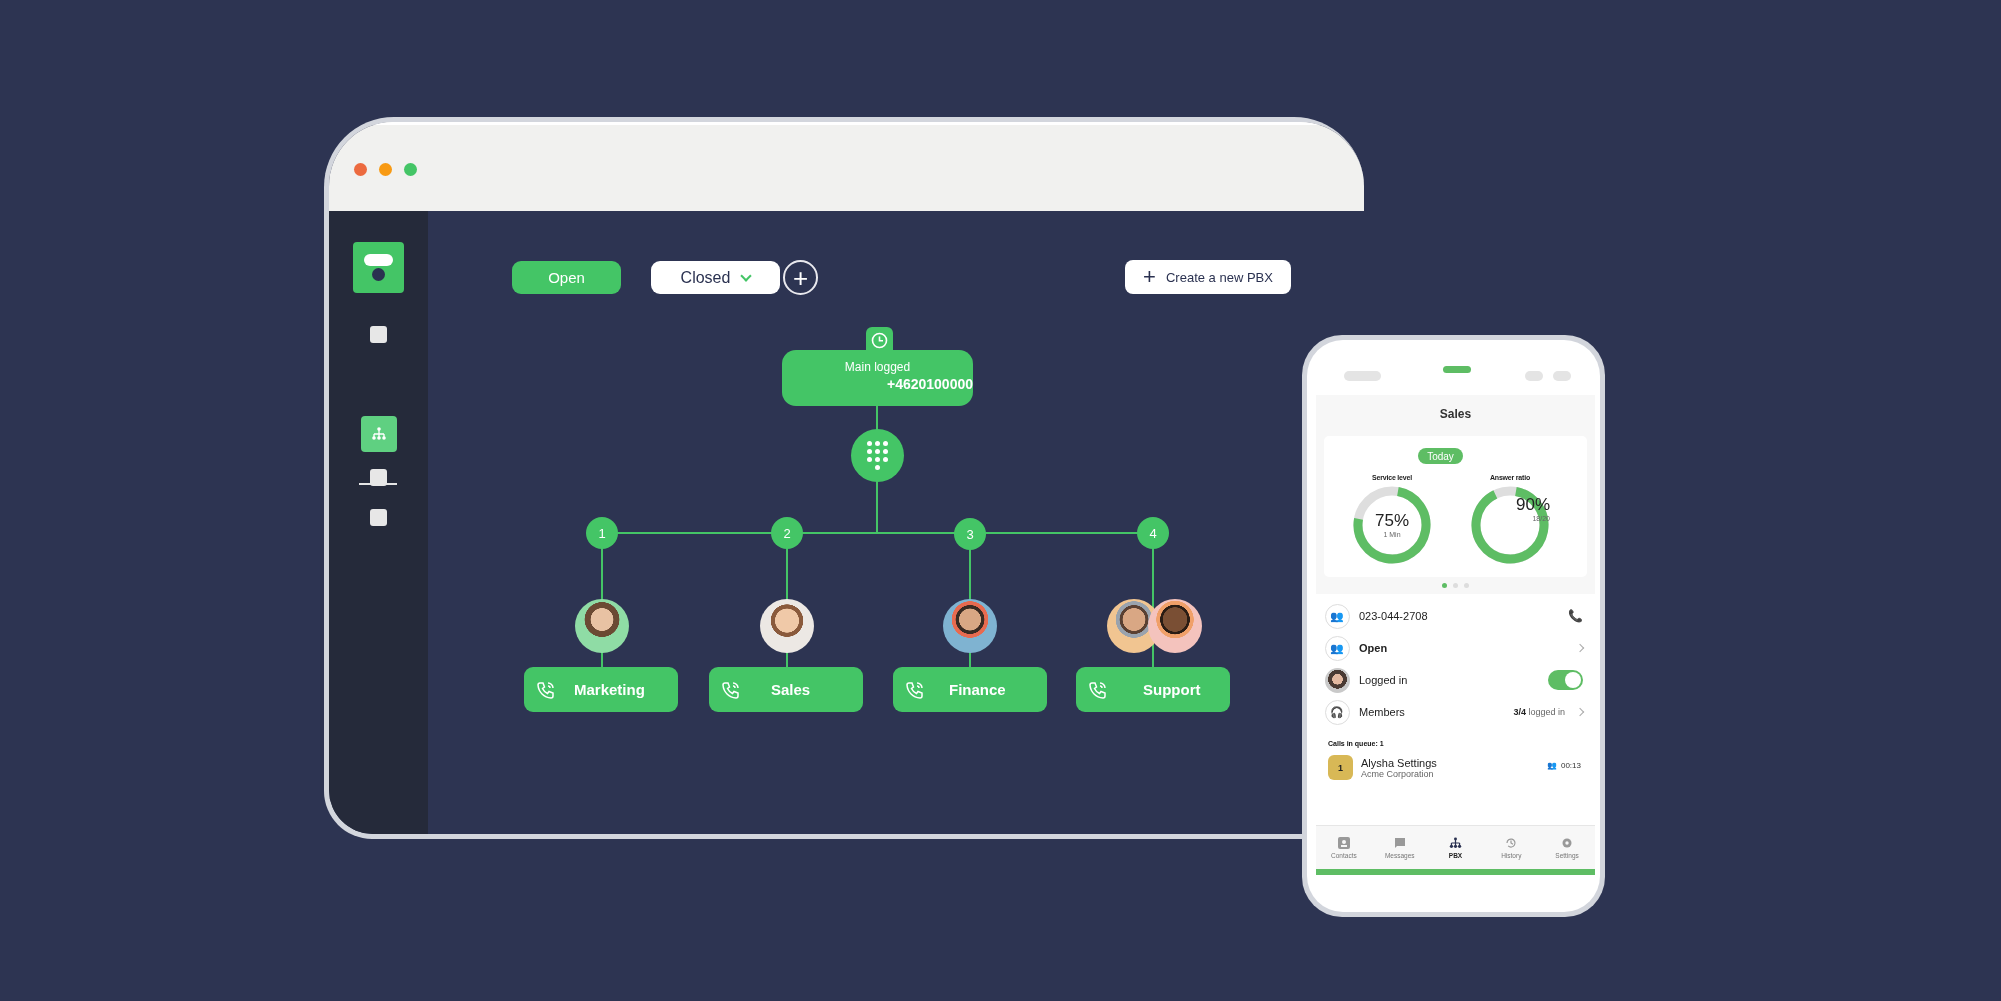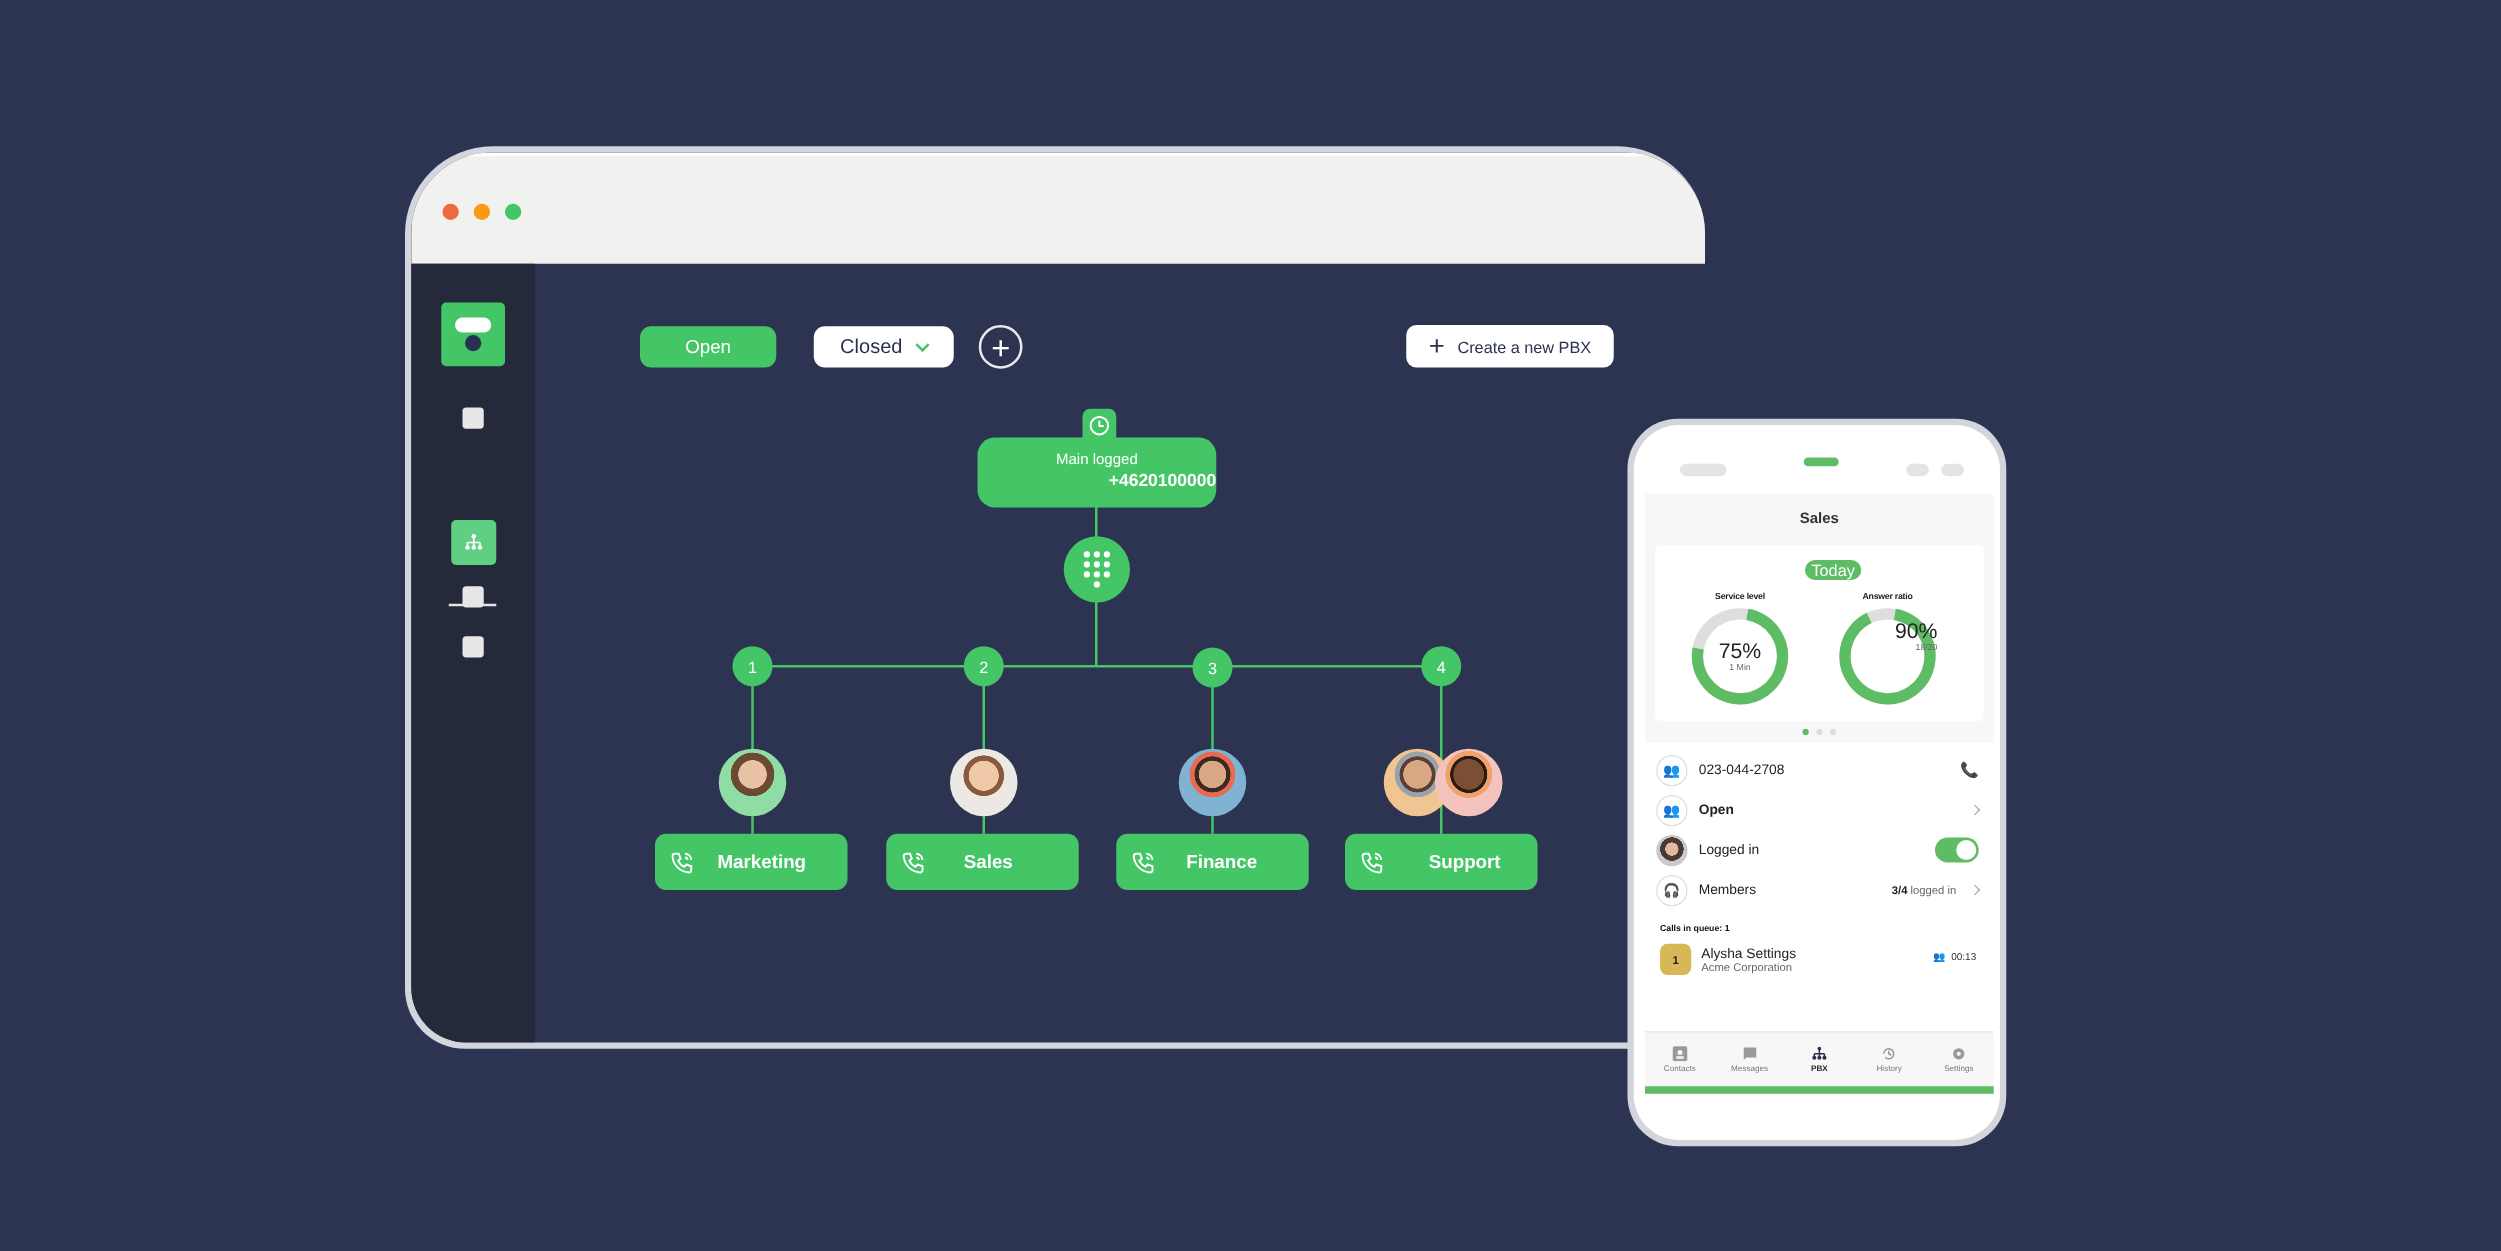--- a/index.html
+++ b/index.html
@@ -17,21 +17,21 @@
   .sidebar { position: absolute; left: 0; top: 89px; width: 99px; bottom: 0; background: #252a3a; }
   .logo { position: absolute; left: 24px; top: 31px; width: 51px; height: 51px; background: #44c566; border-radius: 4px; }
   .logo .bar { position: absolute; left: 11px; top: 12px; width: 29px; height: 12px; background: #fff; border-radius: 6px; }
   .logo .circ { position: absolute; left: 19px; top: 26px; width: 13px; height: 13px; background: #2a3150; border-radius: 50%; }
   .side-sq { position: absolute; left: 41px; width: 17px; height: 17px; background: #e7e7e7; border-radius: 3px; }
   .side-div { position: absolute; left: 30px; top: 272px; width: 38px; height: 2px; background: #e5e5e5; }
   .side-active { position: absolute; left: 32px; top: 205px; width: 36px; height: 36px; background: #5fd081; border-radius: 4px; display:flex; align-items:center; justify-content:center; }
 
   .btn-open { position: absolute; left: 183px; top: 139px; width: 109px; height: 33px; background: #44c566; color: #fff; border-radius: 9px;
     font-size: 15px; display:flex; align-items:center; justify-content:center; }
-  .btn-closed { position: absolute; left: 322px; top: 139px; width: 112px; height: 33px; background: #fff; color: #2a3150; border-radius: 9px;
+  .btn-closed { position: absolute; left: 322px; top: 139px; width: 129px; height: 33px; background: #fff; color: #2a3150; border-radius: 9px;
     font-size: 16px; display:flex; align-items:center; justify-content:center; gap: 12px; }
   .chev { width: 8px; height: 8px; border-right: 2.5px solid #44c566; border-bottom: 2.5px solid #44c566; transform: rotate(45deg); margin-top: -4px; }
   .btn-add { position: absolute; left: 454px; top: 138px; width: 35px; height: 35px; border: 2px solid #e9e9ee; border-radius: 50%; color: #fff; display:flex; align-items:center; justify-content:center; font-size: 26px; line-height: 1; }
   .btn-create { position: absolute; left: 796px; top: 138px; width: 166px; height: 34px; background: #fff; border-radius: 8px; color: #2a3150;
     font-size: 13px; display:flex; align-items:center; justify-content:center; gap: 10px; }
   .btn-create .plus { font-size: 22px; line-height: 1; font-weight: 300; }
 
   .tree { position: absolute; left: 0; top: 0; width: 100%; height: 100%; pointer-events: none; }
   .main-node { position: absolute; left: 453px; top: 228px; width: 191px; height: 56px; background: #44c566; border-radius: 14px; color: #fff; text-align: center; padding-top: 10px; }
   .main-node .lbl { font-size: 12px; }
@@ -44,21 +44,21 @@
   .dept { position: absolute; width: 154px; height: 45px; background: #44c566; border-radius: 9px; color: #fff; font-size: 15px; font-weight: bold; display:flex; align-items:center; padding-left: 12px; gap: 18px; }
 
   
   .phone { position: absolute; left: 1302px; top: 335px; width: 303px; height: 582px; background: #d2d5dc; border-radius: 40px; padding: 5px; }
   .phone-screen { position: absolute; left: 5px; top: 5px; right: 5px; bottom: 5px; background: #fff; border-radius: 36px; overflow: hidden; }
   .pill { position: absolute; height: 10px; border-radius: 5px; background: #e4e4e4; }
   .app { position: absolute; left: 9px; top: 55px; width: 279px; }
   .app-header { height: 37px; background: #f7f7f7; text-align: center; font-size: 12px; font-weight: bold; color: #333; padding-top: 12px; }
   .stats-wrap { background: #f7f7f7; padding: 4px 8px 6px; }
   .stats-card { background: #fff; border-radius: 5px; height: 141px; position: relative; }
-  .today { position: absolute; left: 120px; top: 12px; width: 45px; height: 16px; background: #5ebd64; border-radius: 8px; color: #fff; font-size: 13px; display:flex; align-items:center; justify-content:center; }
+  .today { position: absolute; left: 94px; top: 12px; width: 45px; height: 16px; background: #5ebd64; border-radius: 8px; color: #fff; font-size: 10px; display:flex; align-items:center; justify-content:center; }
   .gauge { position: absolute; top: 38px; width: 80px; text-align: center; }
   .gauge .title { font-size: 7px; font-weight: bold; color: #222; letter-spacing: -0.2px; }
   .gauge svg { display:block; margin: 4px auto 0; }
   .carousel { display:flex; gap: 6px; justify-content:center; margin-top: 6px; }
   .carousel span { width: 5px; height: 5px; border-radius: 50%; background: #ddd; }
   .carousel span.on { background: #5ebd64; }
   .row { height: 32px; display:flex; align-items:center; padding: 0 12px 0 9px; font-size: 11px; color: #222; }
   .row .ic { width: 25px; height: 25px; border-radius: 50%; border: 1px solid #ddd; display:flex; align-items:center; justify-content:center; margin-right: 9px; flex-shrink:0; }
   .row .grow { flex: 1; }
   .row .chev-r { width: 6px; height: 6px; border-right: 1.5px solid #aaa; border-top: 1.5px solid #aaa; transform: rotate(45deg); }

